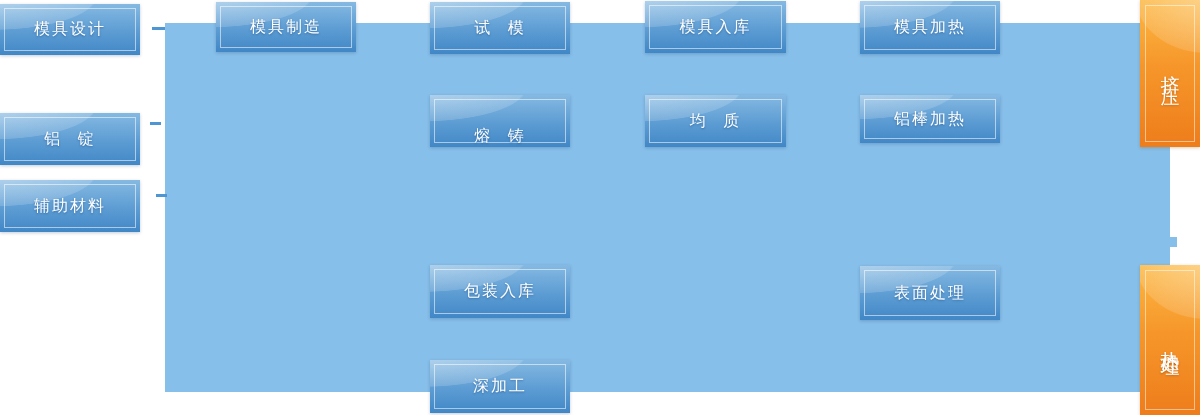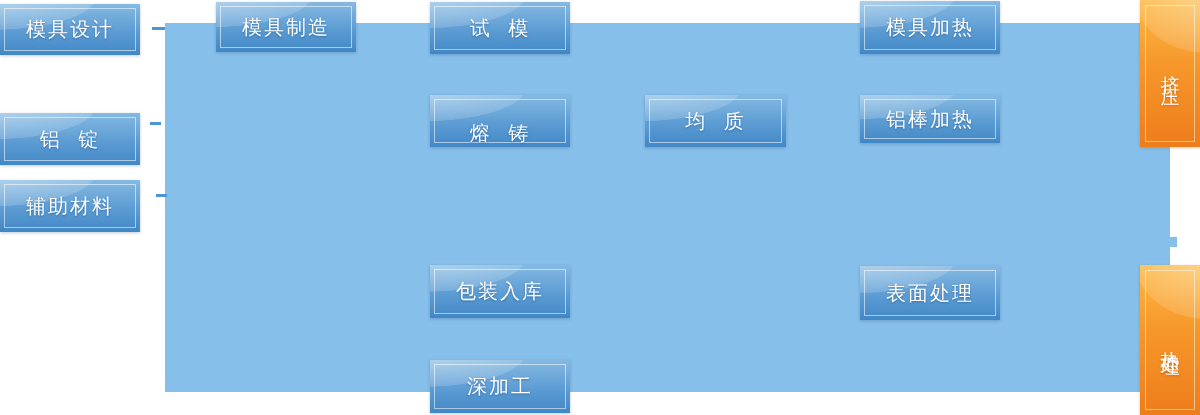--- a/index.html
+++ b/index.html
@@ -82,21 +82,21 @@
     content: "";
     position: absolute;
     inset: 5px;
     border: 1px solid rgba(255,255,255,0.5);
     pointer-events: none;
     z-index: 2;
   }
   .node .label {
     position: relative;
     z-index: 3;
-    font-size: 20px;
+    font-size: 16px;
     letter-spacing: 2px;
     word-spacing: 9px;
     white-space: nowrap;
     text-shadow: 0 1px 2px rgba(25, 70, 125, 0.5);
   }
   .node.orange .label {
     writing-mode: vertical-rl;
     text-orientation: upright;
     font-size: 19px;
     letter-spacing: 4px;
@@ -132,20 +132,23 @@
     </div>
     <div class="node blue" data-chars="2" style="left: 430px; top: 95px; width: 140px; height: 52px; align-items: flex-end;">
       <span class="label">熔 铸</span>
     </div>
     <div class="node blue" data-chars="4" style="left: 430px; top: 265px; width: 140px; height: 53px;">
       <span class="label">包装入库</span>
     </div>
     <div class="node blue" data-chars="3" style="left: 430px; top: 360px; width: 140px; height: 53px;">
       <span class="label">深加工</span>
     </div>
+    <div class="node blue" data-chars="4" style="left: 645px; top: 1px; width: 141px; height: 52px;">
+      <span class="label">模具入库</span>
+    </div>
     <div class="node blue" data-chars="2" style="left: 645px; top: 95px; width: 141px; height: 52px;">
       <span class="label">均 质</span>
     </div>
     <div class="node blue" data-chars="4" style="left: 860px; top: 1px; width: 140px; height: 53px;">
       <span class="label">模具加热</span>
     </div>
     <div class="node blue" data-chars="4" style="left: 860px; top: 95px; width: 140px; height: 48px;">
       <span class="label">铝棒加热</span>
     </div>
     <div class="node blue" data-chars="4" style="left: 860px; top: 266px; width: 140px; height: 54px;">

